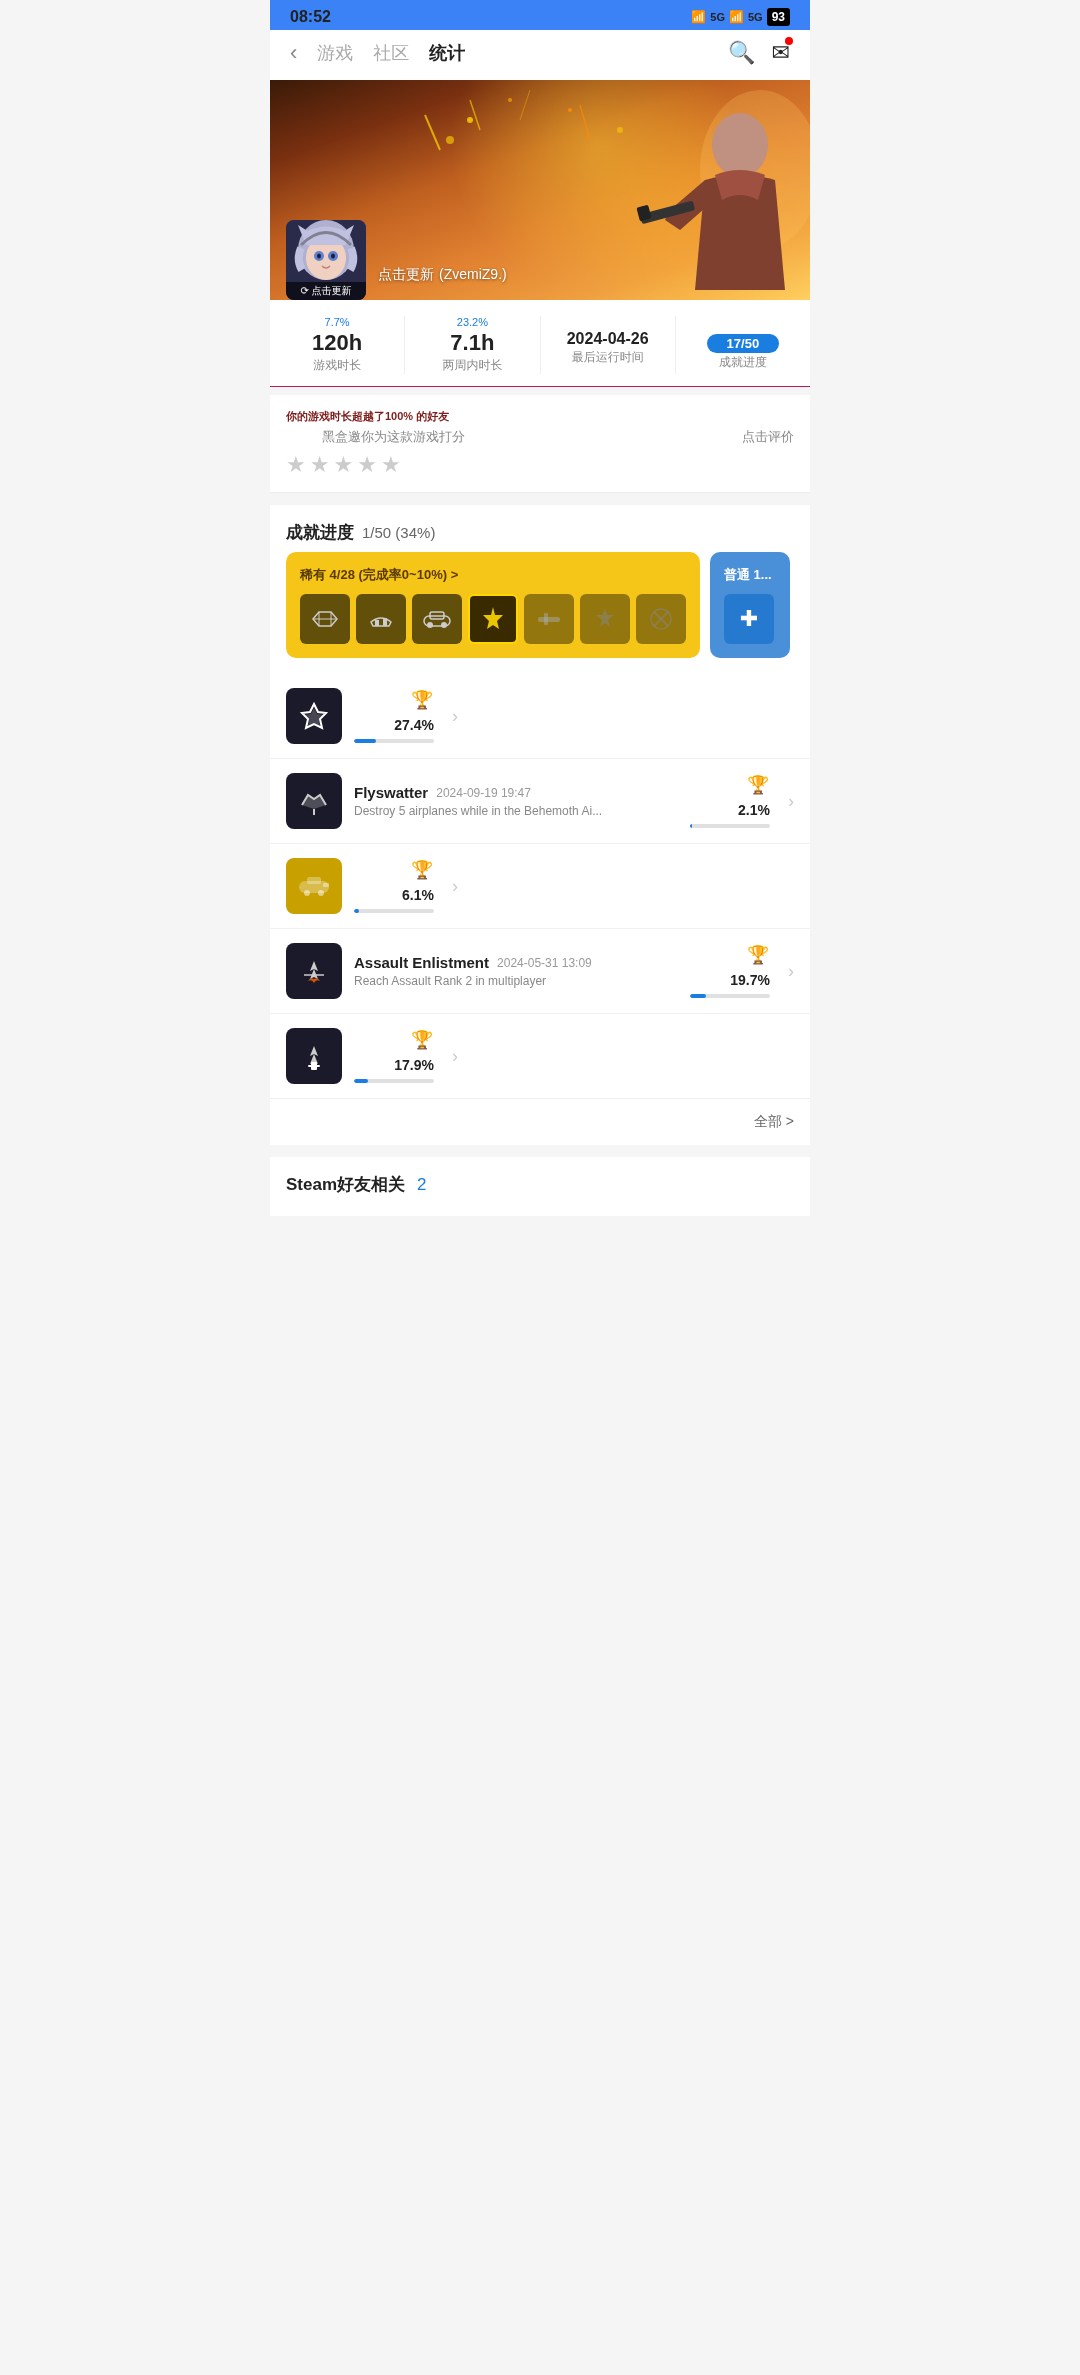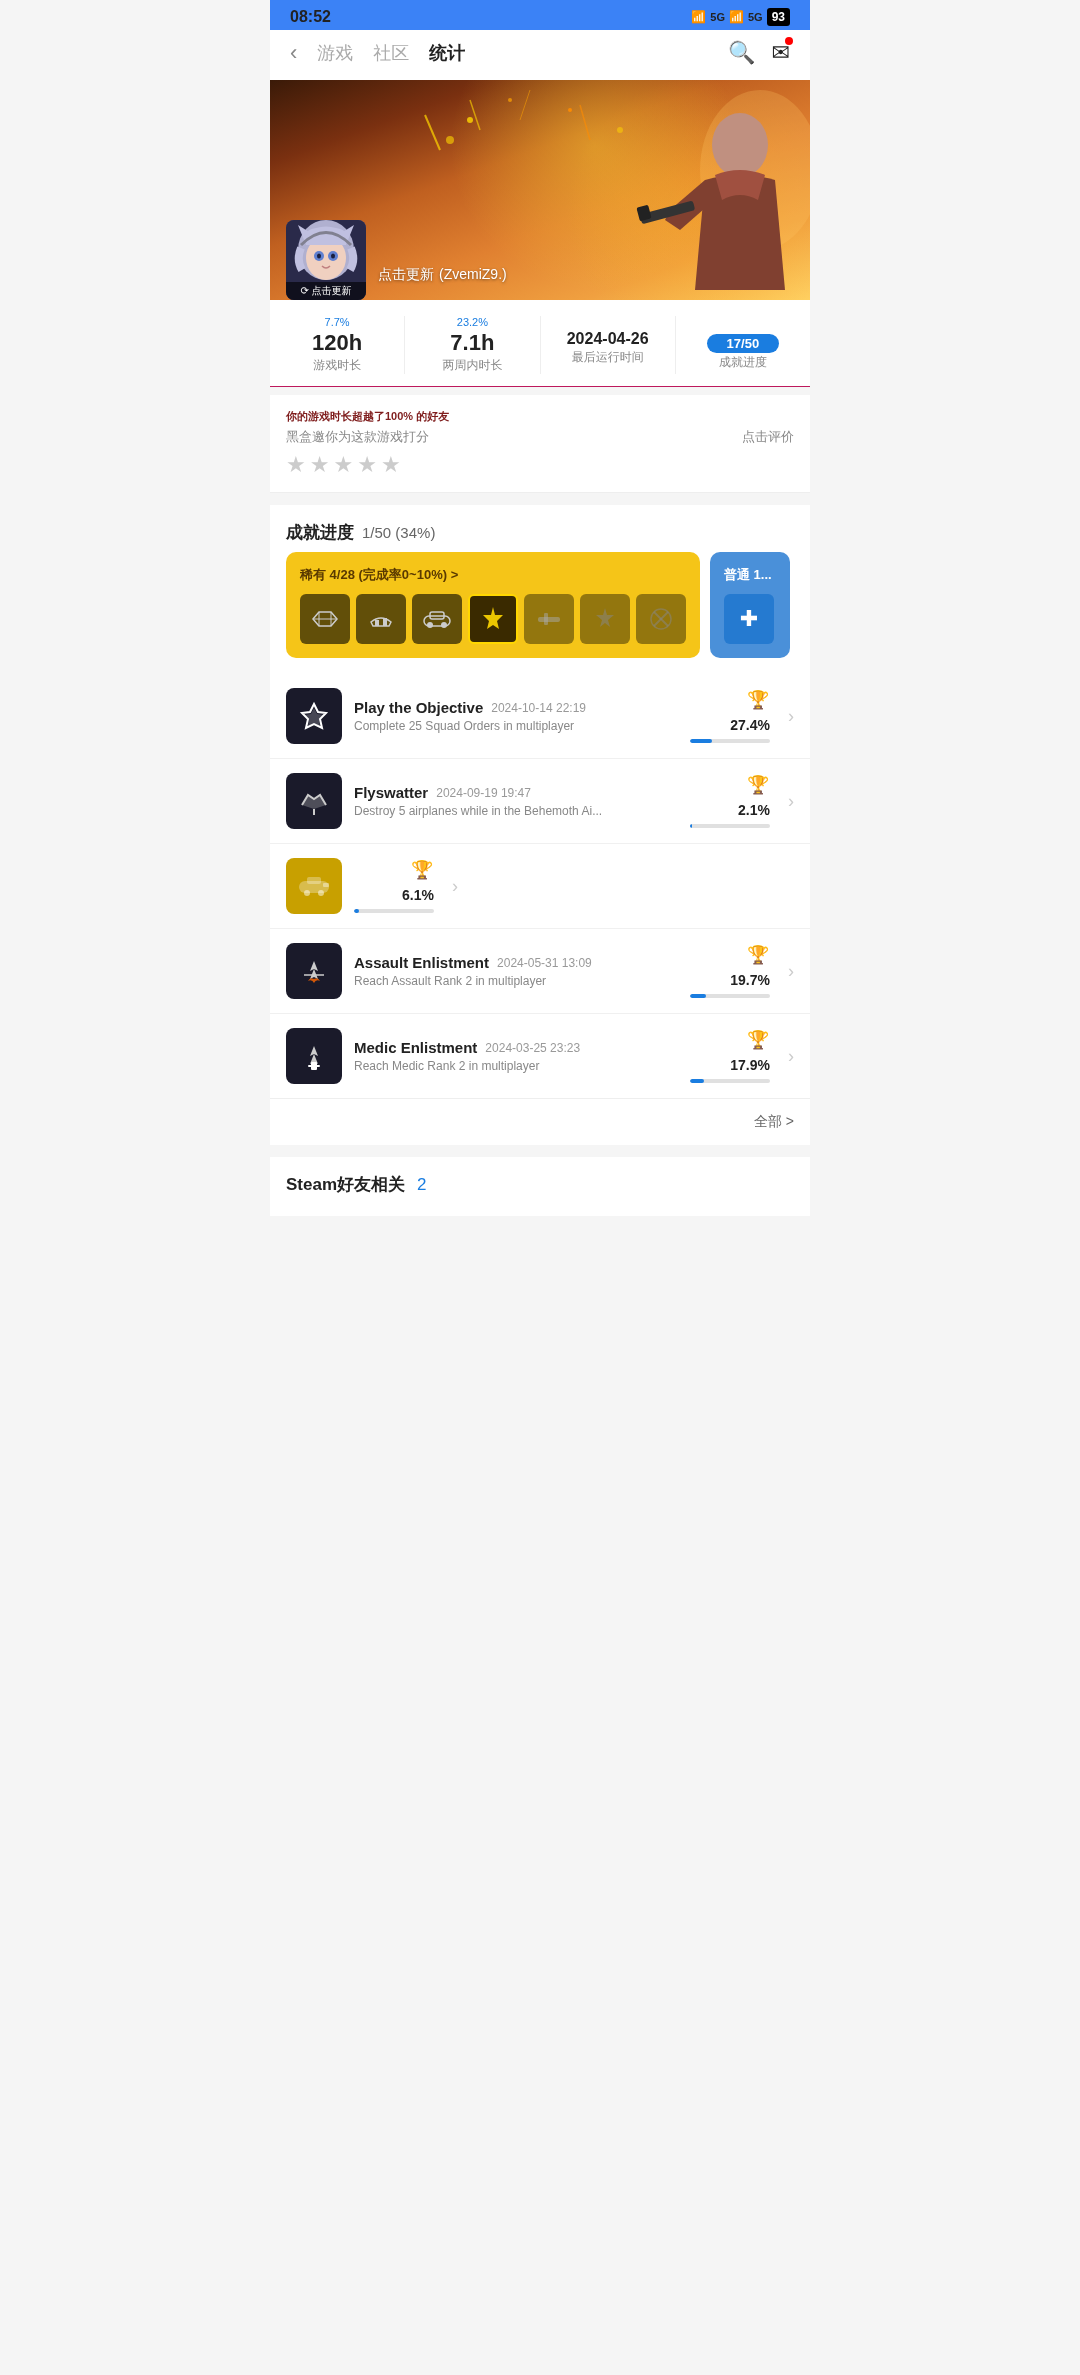--- a/index.html
+++ b/index.html
@@ -206,20 +206,21 @@
       font-size: 11px;
       font-weight: 600;
     }
     .rating-sub {
       color: #888;
       font-size: 13px;
       margin-top: 4px;
       display: flex;
       justify-content: space-between;
       align-items: flex-start;
+      margin-left: 36px;
     }
     .stars {
       display: flex;
       gap: 4px;
       margin-top: 6px;
     }
     .star { font-size: 22px; color: #ccc; }
     .rating-action {
       color: #888;
       font-size: 13px;
@@ -632,27 +633,20 @@
 
 <div class="achievement-list">
 
   <div class="achievement-item">
     <div class="ach-item-icon dark">
       <svg width="32" height="32" viewBox="0 0 32 32">
         <path d="M16 4 L20 12 L28 13 L22 19 L24 28 L16 24 L8 28 L10 19 L4 13 L12 12 Z" fill="none" stroke="#fff" stroke-width="2"></path>
         <path d="M16 8 L19 14 L26 15 L21 20 L22 27 L16 24 L10 27 L11 20 L6 15 L13 14 Z" fill="rgba(255,255,255,0.2)"></path>
       </svg>
     </div>
-    <div class="ach-item-content">
-      <div class="ach-item-title-row">
-        <span class="ach-item-name">Play the Objective</span>
-        <span class="ach-item-date">2024-10-14 22:19</span>
-      </div>
-      <div class="ach-item-desc">Complete 25 Squad Orders in multiplayer</div>
-    </div>
     <div class="ach-item-right">
       <span class="ach-trophy silver">🏆</span>
       <span class="ach-percent">27.4%</span>
       <div class="ach-progress">
         <div class="ach-progress-fill" style="width:27%"></div>
       </div>
     </div>
     <span class="ach-chevron">›</span>
   </div>
 
@@ -731,27 +725,20 @@
   <div class="achievement-item">
     <div class="ach-item-icon dark">
       <svg width="32" height="32" viewBox="0 0 32 32">
         <path d="M16 6 L20 16 L16 14 L12 16 Z" fill="#ccc"></path>
         <path d="M16 14 L20 24 L16 22 L12 24 Z" fill="#ccc"></path>
 
         <rect x="13" y="22" width="6" height="8" rx="1" fill="#fff"></rect>
         <rect x="10" y="25" width="12" height="2" rx="1" fill="#fff"></rect>
       </svg>
     </div>
-    <div class="ach-item-content">
-      <div class="ach-item-title-row">
-        <span class="ach-item-name">Medic Enlistment</span>
-        <span class="ach-item-date">2024-03-25 23:23</span>
-      </div>
-      <div class="ach-item-desc">Reach Medic Rank 2 in multiplayer</div>
-    </div>
     <div class="ach-item-right">
       <span class="ach-trophy silver">🏆</span>
       <span class="ach-percent">17.9%</span>
       <div class="ach-progress">
         <div class="ach-progress-fill" style="width:18%"></div>
       </div>
     </div>
     <span class="ach-chevron">›</span>
   </div>
 

